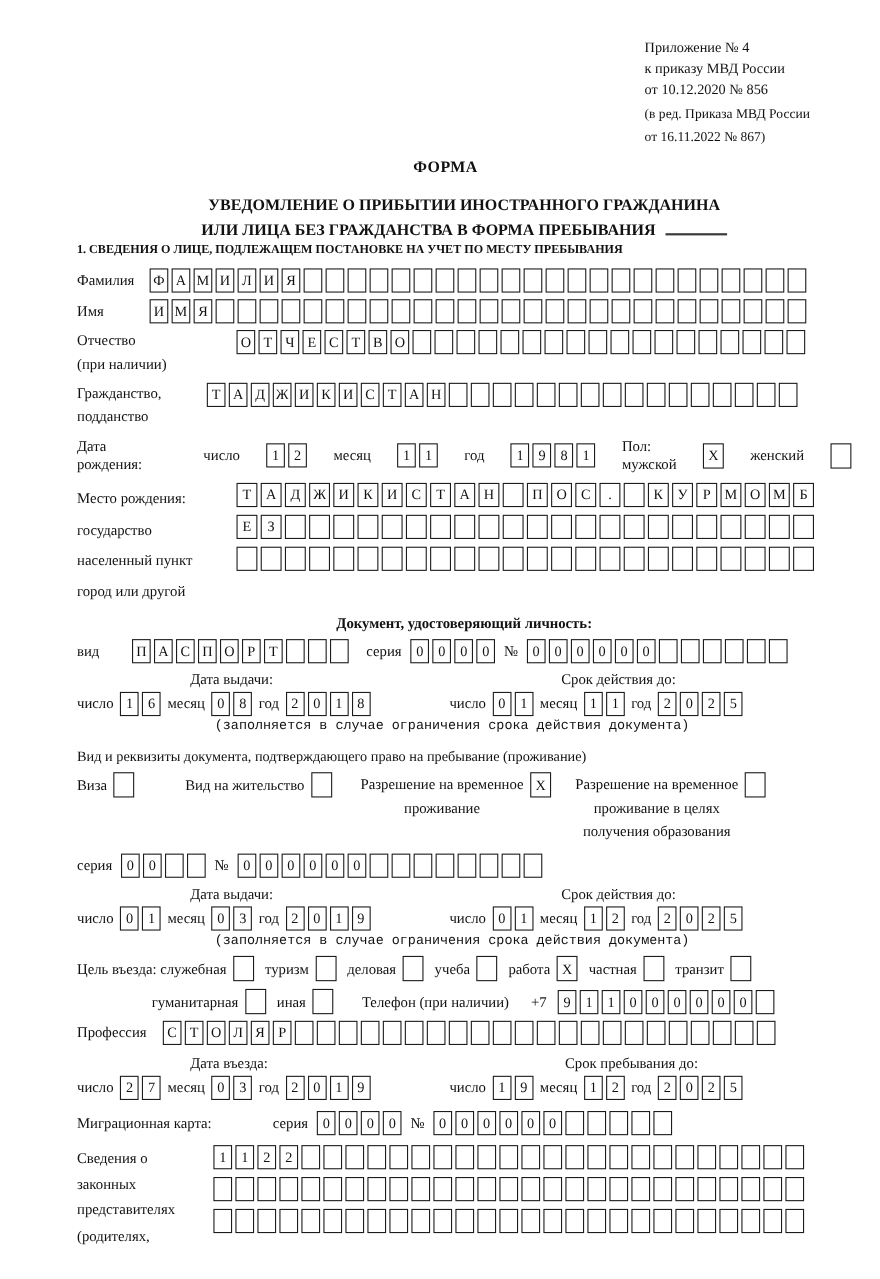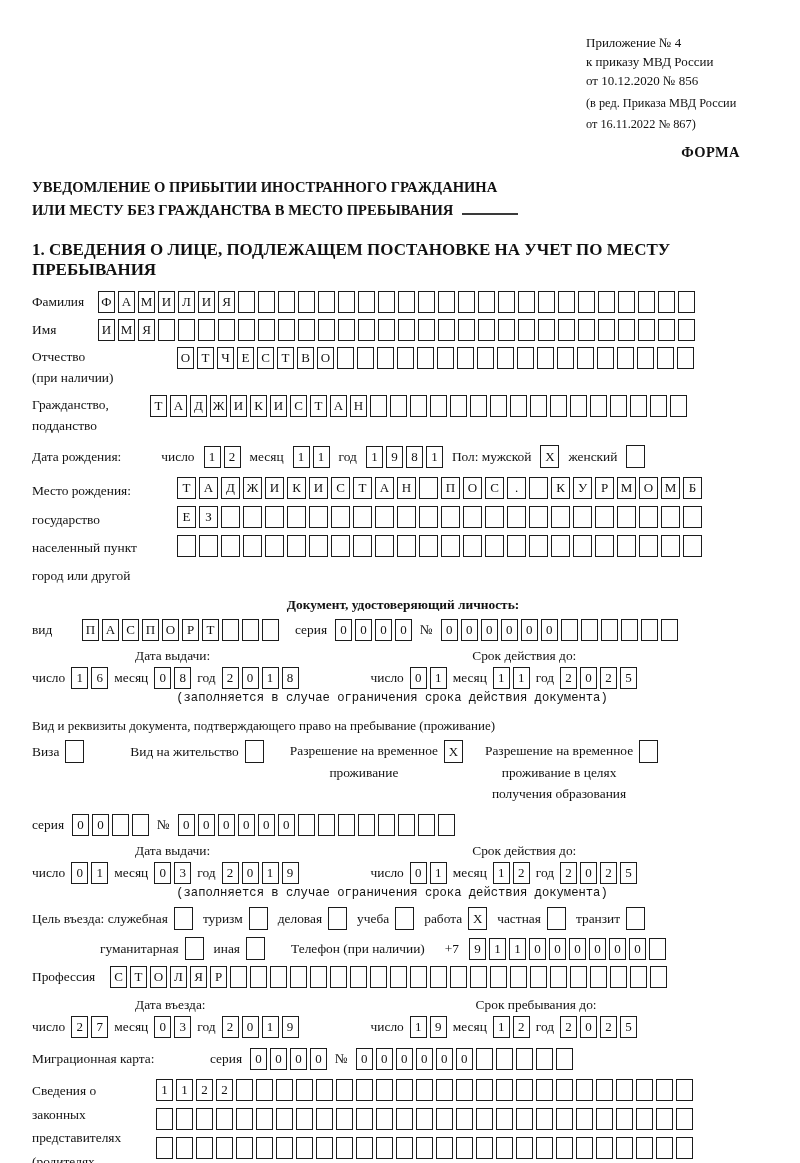--- a/index.html
+++ b/index.html
@@ -1,27 +1,27 @@
 <!DOCTYPE html>
 <html lang="ru"><head>
 <meta charset="utf-8">
 <style>
   html,body{margin:0;padding:0;width:800px;height:1163px;background:#fff;color:#111;
     font-family:"Liberation Serif", serif;overflow:hidden;}
-  .page{box-sizing:border-box;width:800px;height:1163px;padding:34px 26px 0 32px;}
+  .page{box-sizing:border-box;width:800px;height:1163px;padding:34px 26px 0 70px;}
 
   
   .hdr{margin-left:auto;width:188px;font-size:13px;line-height:1.45;}
   .hdr .sub{font-size:12.3px;margin-top:4px;}
-  .forma{font-weight:bold;font-size:14.5px;text-align:right;padding-right:34px;margin-top:10px;letter-spacing:.4px;}
-
-  .title{margin-top:15px;font-weight:bold;font-size:14.6px;line-height:1.55;}
+  .forma{font-weight:bold;font-size:14.5px;text-align:center;padding-right:34px;margin-top:10px;letter-spacing:.4px;}
+
+  .title{margin-top:15px;text-align:center;font-weight:bold;font-size:14.6px;line-height:1.55;}
   .blank-line{display:inline-block;width:56px;border-bottom:2px solid #3a3a3a;margin-left:9px;}
 
-  .sect{margin-top:19px;font-weight:bold;font-size:17px;}
+  .sect{font-weight:bold;font-size:11px;}
 
   .frm{margin-top:11px;font-size:13.4px;}
   .row{display:flex;align-items:center;margin-top:6px;}
   .row.top{align-items:flex-start;}
   .lbl{flex:none;}
   .lbl2{flex:none;line-height:1.55;}
 
   .cells{display:flex;gap:3px;flex:none;}
   .cell{box-sizing:border-box;width:17px;height:22px;border:1.7px solid #1c1c1c;
     display:flex;align-items:center;justify-content:center;font-size:13px;flex:none;background:#fff;}
@@ -52,21 +52,21 @@
     <div>к приказу МВД России</div>
     <div>от 10.12.2020 № 856</div>
     <div class="sub">(в ред. Приказа МВД России</div>
     <div class="sub">от 16.11.2022 № 867)</div>
   </div>
 
   <div class="forma">ФОРМА</div>
 
   <div class="title">
     <div>УВЕДОМЛЕНИЕ О ПРИБЫТИИ ИНОСТРАННОГО ГРАЖДАНИНА</div>
-    <div><span>ИЛИ МЕСТУ БЕЗ ГРАЖДАНСТВА В МЕСТО ПРЕБЫВАНИЯ</span><span class="blank-line"></span></div>
+    <div><span>ИЛИ ЛИЦА БЕЗ ГРАЖДАНСТВА В ФОРМА ПРЕБЫВАНИЯ</span><span class="blank-line"></span></div>
   </div>
 
   <div class="sect">1. СВЕДЕНИЯ О ЛИЦЕ, ПОДЛЕЖАЩЕМ ПОСТАНОВКЕ НА УЧЕТ ПО МЕСТУ ПРЕБЫВАНИЯ</div>
 
   <div class="frm">
 
     <div class="row">
       <div class="lbl" style="width:66px">Фамилия</div>
       <div class="cells">
           <span class="cell">Ф</span>
@@ -202,21 +202,21 @@
           <span class="cell"></span>
           <span class="cell"></span>
           <span class="cell"></span>
           <span class="cell"></span>
           <span class="cell"></span>
           <span class="cell"></span>
           <span class="cell"></span>
         </div>
     </div>
 
-    <div class="row" style="gap:9px;margin-top:9px">
+    <div class="row" style="gap:24px;margin-top:9px">
       <span>Дата рождения:</span>
       <span style="width:22px"></span>
       <span>число</span>
       <div class="cells">
           <span class="cell">1</span>
           <span class="cell">2</span>
         </div>
       <span>месяц</span>
       <div class="cells">
           <span class="cell">1</span>

